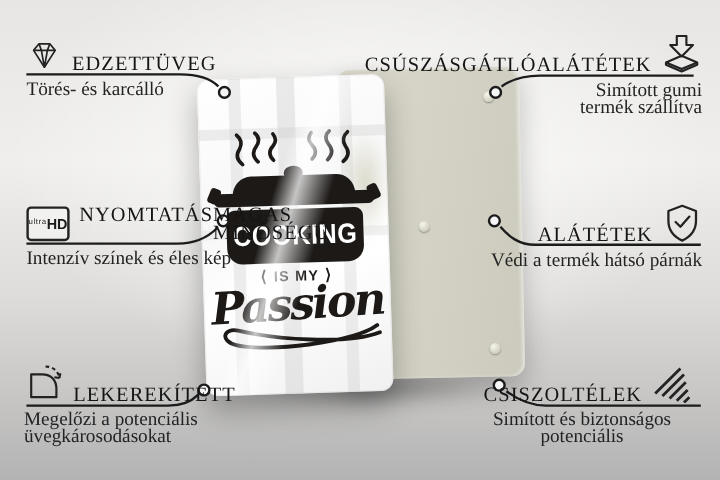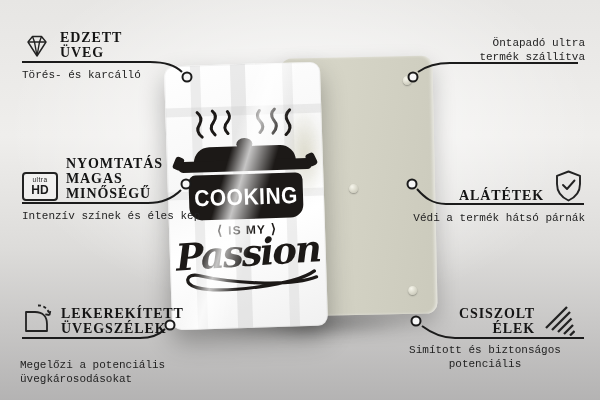--- a/index.html
+++ b/index.html
@@ -57,28 +57,28 @@
   .passion-text{font-family:"DejaVu Serif",serif;font-style:italic;font-weight:bold;
     font-size:37px;letter-spacing:-2px;margin-top:-6px;transform:rotate(-2deg);}
   .flourish{margin-top:-8px;}
   
   .connectors{position:absolute;left:0;top:0;z-index:6;pointer-events:none;}
   
   .callout{position:absolute;z-index:7;}
   .co-head{display:flex;gap:8px;}
   .co-head.left{align-items:flex-end;}
   .co-head.right{justify-content:flex-end;align-items:flex-end;}
-  .co-title{display:flex;flex-direction:column;justify-content:flex-end;
-    font-weight:bold;font-size:14px;letter-spacing:.9px;line-height:15px;color:#151515;}
+  .co-title{display:flex;flex-direction:row;justify-content:flex-end;
+    font-weight:normal;font-size:17px;letter-spacing:.9px;line-height:15px;color:#151515;}
   .co-title.r{text-align:right;}
-  .co-sub{font-size:11px;line-height:14px;color:#232323;font-family:Liberation Mono, monospace;}
+  .co-sub{font-size:16px;line-height:14px;color:#232323;}
   .co-sub.r{text-align:right;}
   .icon{flex:0 0 auto;}
   .uhd-badge{width:32px;height:25px;border:2px solid #222;border-radius:4px;
-    display:flex;flex-direction:column;align-items:center;justify-content:center;
+    display:flex;flex-direction:row;align-items:center;justify-content:center;
     font-family:"Liberation Sans",sans-serif;line-height:1;background:rgba(255,255,255,.4);}
   .uhd-small{font-size:6.5px;letter-spacing:.5px;}
   .uhd-big{font-size:12px;font-weight:bold;}
 </style>
 </head>
 <body>
 
 <div class="page">
 
   <div class="floor-shadow"></div>
@@ -184,32 +184,44 @@
     <div class="co-head left" style="height:34px;">
       <svg class="icon" width="33" height="33" viewBox="0 0 33 33">
         <g fill="none" stroke="#222" stroke-width="1.8" stroke-linejoin="round">
           <path d="M6,28 V9 H15 C23,9 27,14 27,21 V28 Z"></path>
           <path d="M18,2.5 A11,11 0 0 1 29.5,12" stroke-dasharray="3 2.5"></path>
           <path d="M29.5,12 l-4.2,-0.6 M29.5,12 l0.8,-4"></path>
         </g>
       </svg>
       <div class="co-title">
         <span>LEKEREKÍTETT</span>
-        <span>ÜVEGSZÉLEK</span>
-      </div>
-    </div>
-    <div class="co-sub" style="margin-top:22px;">
+      </div>
+    </div>
+    <div class="co-sub" style="margin-top:7px;">
       <span style="display:block;">Megelőzi a potenciális</span>
       <span style="display:block;">üvegkárosodásokat</span>
     </div>
   </div>
 
   <div class="callout" style="right:15px;top:28px;width:180px;">
+    <div class="co-head right" style="height:33px;">
+      <div class="co-title r">
+        <span>CSÚSZÁSGÁTLÓ</span>
+        <span>ALÁTÉTEK</span>
+      </div>
+      <svg class="icon" width="34" height="33" viewBox="0 0 34 33">
+        <g fill="none" stroke="#222" stroke-width="1.8" stroke-linejoin="round">
+          <path d="M13,2 h8 v7.5 h5.5 L17,19 7.5,9.5 H13 Z"></path>
+          <path d="M4,24 L17,18.5 30,24 17,29.5 Z"></path>
+          <path d="M4,24 v2 L17,31.5 30,26 v-2"></path>
+        </g>
+      </svg>
+    </div>
     <div class="co-sub r" style="margin-top:8px;">
-      <span style="display:block;">Öntapadó ultra</span>
+      <span style="display:block;">Simított gumi</span>
       <span style="display:block;">termék szállítva</span>
     </div>
   </div>
 
   <div class="callout" style="right:15px;top:169px;width:190px;">
     <div class="co-head right" style="height:34px;">
       <div class="co-title r">
         <span>ALÁTÉTEK</span>
       </div>
       <svg class="icon" width="33" height="34" viewBox="0 0 33 34">

